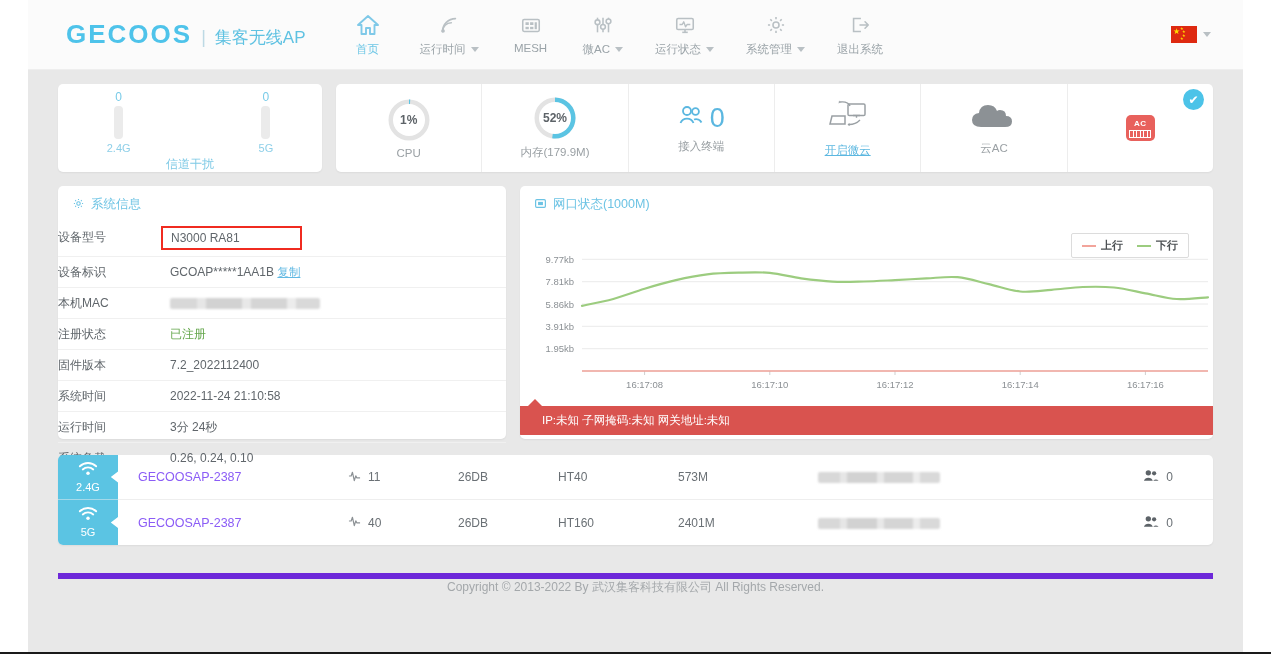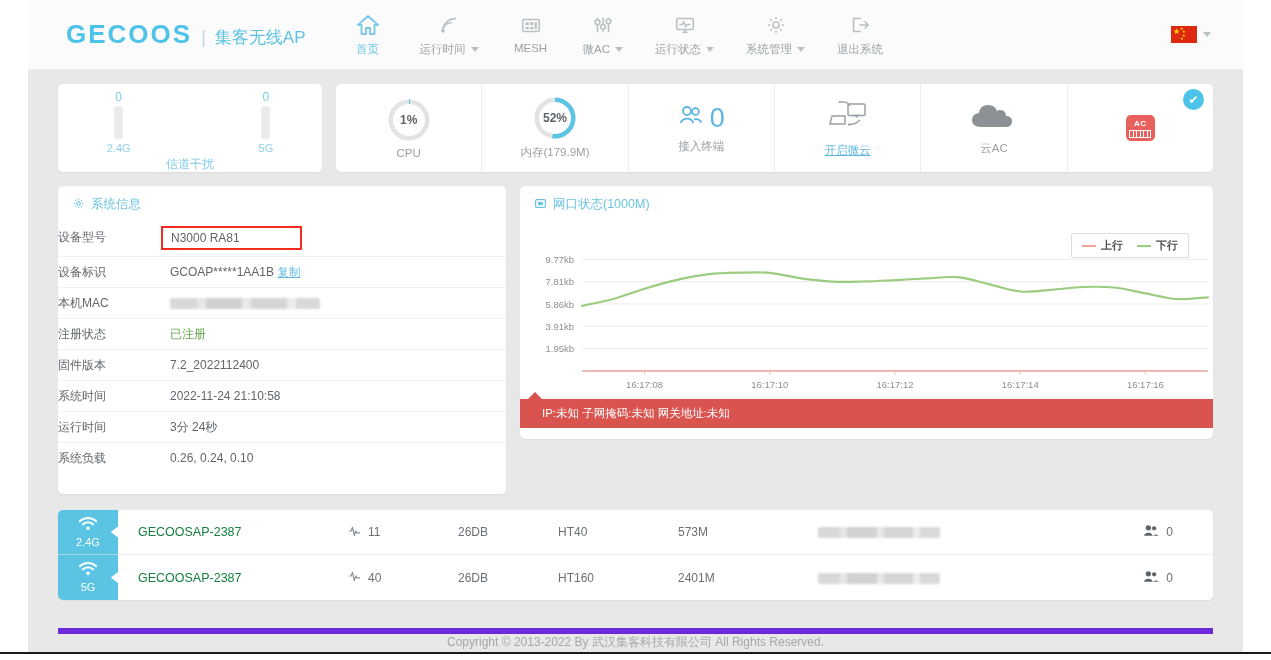--- a/index.html
+++ b/index.html
@@ -134,21 +134,21 @@
     display: grid; grid-template-columns: repeat(6, 1fr); gap: 1px; padding: 1px;
   }
   .acbox .grid i { background: #e8615c; }
 
   
   #midrow { display: flex; gap: 14px; margin-top: 14px; }
   .panel-title {
     display: flex; align-items: center; gap: 6px;
     font-size: 12.5px; color: #6cc3e4; padding: 10px 14px 6px 14px;
   }
-  #sysinfo { width: 448px; height: 308px; }
+  #sysinfo { width: 448px; height: 253px; }
   table.infotbl { width: 100%; border-collapse: collapse; }
   table.infotbl td {
     font-size: 12px; color: #60666b; padding: 6.5px 0;
     border-bottom: 1px solid #f0f0f0;
   }
   table.infotbl tr:last-child td { border-bottom: none; }
   td.k { width: 112px; padding-left: 16px; color: #5d6368; }
   td.v { color: #6a7075; }
   .highlight-box {
     display: inline-block; border: 2px solid #f02b20; padding: 3px 60px 3px 8px;
@@ -169,21 +169,21 @@
   #chartarea { position: relative; height: 192px; }
   #chartsvg { display: block; }
   .legendbox {
     position: absolute; right: 24px; top: 14px;
     border: 1px solid #dcdcdc; background: #fff; border-radius: 2px;
     padding: 4px 10px; display: flex; gap: 14px; align-items: center;
   }
   .legendbox .li { display: flex; align-items: center; gap: 5px; font-size: 11px; color: #4c5053; font-weight: bold; }
   .legendbox .dash { width: 14px; height: 2px; display: inline-block; }
   #alertbar {
-    position: absolute; left: 0; right: 0; bottom: 11px;
+    position: absolute; left: 0; right: 0; bottom: 4px;
     height: 29px; background: #d9534f; color: #fff;
     font-size: 11.5px; display: flex; align-items: center; padding-left: 22px;
   }
   #alertbar::before {
     content: ""; position: absolute; left: 8px; top: -7px;
     border-left: 7px solid transparent; border-right: 7px solid transparent;
     border-bottom: 7px solid #d9534f;
   }
 
   
@@ -194,21 +194,21 @@
   }
   .ssidrow:last-child { border-bottom: none; }
   .bandtag {
     width: 60px; height: 45px; background: #5bc4e3; color: #fff;
     display: flex; flex-direction: column; align-items: center; justify-content: center;
     position: relative;
     -webkit-clip-path: polygon(0 0, 100% 0, 100% 38%, 88% 50%, 100% 62%, 100% 100%, 0 100%);
     clip-path: polygon(0 0, 100% 0, 100% 38%, 88% 50%, 100% 62%, 100% 100%, 0 100%);
   }
   .bandtag .bl { font-size: 11px; margin-top: 1px; }
-  .c-ssid { width: 230px; padding-left: 20px; font-size: 12.5px; color: #15803d; }
+  .c-ssid { width: 230px; padding-left: 20px; font-size: 12.5px; color: #8b5cf6; }
   .c-ch { width: 110px; display: flex; align-items: center; gap: 7px; font-size: 12px; color: #6a7075; }
   .c-db { width: 100px; font-size: 12px; color: #6a7075; }
   .c-ht { width: 120px; font-size: 12px; color: #6a7075; }
   .c-rate { width: 140px; font-size: 12px; color: #6a7075; text-align: left; }
   .c-mac { width: 230px; }
   .c-users { flex: 1; display: flex; align-items: center; justify-content: flex-end;
              padding-right: 40px; gap: 7px; font-size: 12px; color: #6a7075; }
 
   
   #footer {

